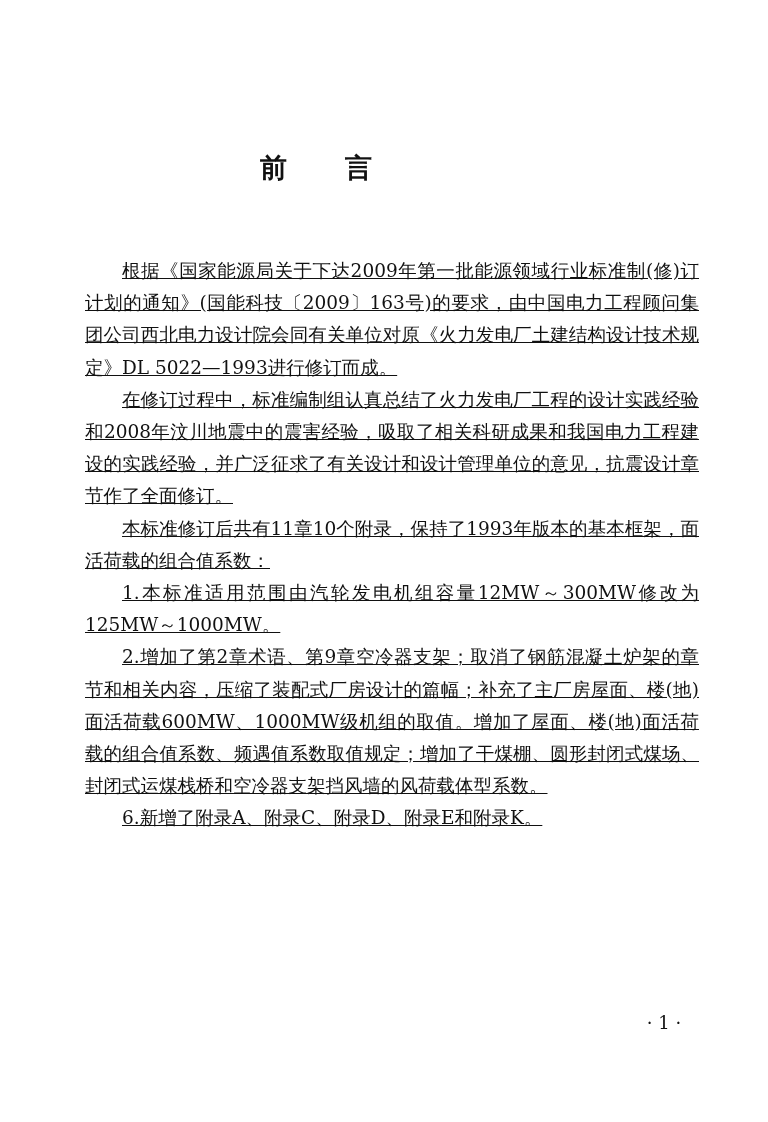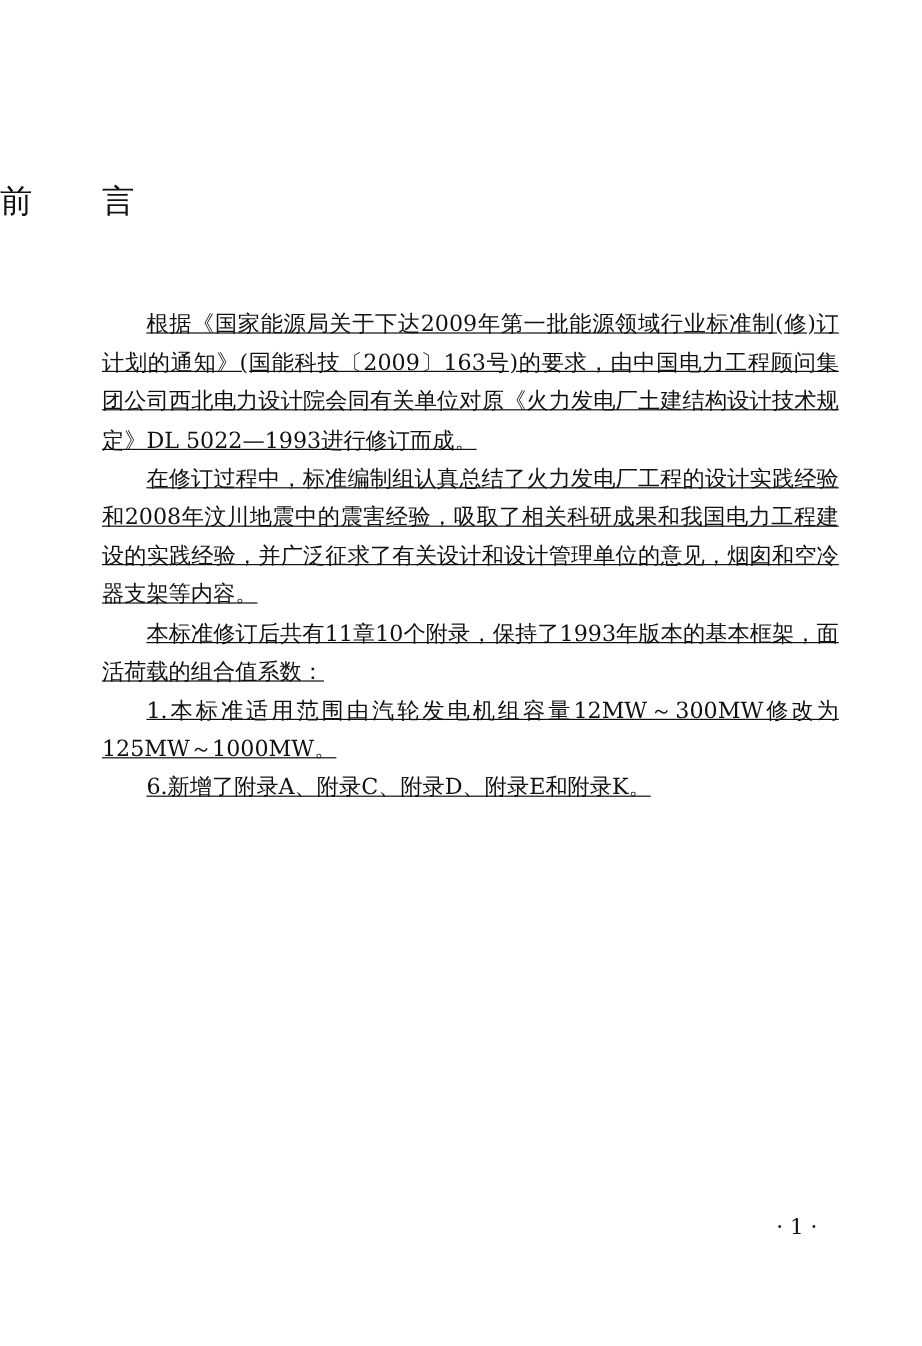--- a/index.html
+++ b/index.html
@@ -19,23 +19,23 @@
       position: absolute;
       left: 0; top: 0;
       width: 768px;
       height: 1122px;
     }
     .title {
       position: absolute;
       top: 150px;
       left: 0;
       width: 632px;
-      text-align: left;
+      text-align: center;
       font-family: "DejaVu Sans", "Liberation Sans", sans-serif;
-      font-weight: normal;
+      font-weight: bold;
       font-size: 27px;
       letter-spacing: 0;
     }
     .title span {
       display: inline-block;
     }
     .title .gap {
       width: 58px;
     }
     .body-text {
@@ -65,20 +65,21 @@
 </head>
 <body>
 
 <div class="page">
   <div class="title">
     <span>前</span><span class="gap"></span><span>言</span>
   </div>
 
   <div class="body-text">
     <p>根据《国家能源局关于下达2009年第一批能源领域行业标准制(修)订计划的通知》(国能科技〔2009〕163号)的要求，由中国电力工程顾问集团公司西北电力设计院会同有关单位对原《火力发电厂土建结构设计技术规定》DL 5022—1993进行修订而成。</p>
-    <p>在修订过程中，标准编制组认真总结了火力发电厂工程的设计实践经验和2008年汶川地震中的震害经验，吸取了相关科研成果和我国电力工程建设的实践经验，并广泛征求了有关设计和设计管理单位的意见，烟囱和空冷器支架等内容。</p>
+    <p>在修订过程中，标准编制组认真总结了火力发电厂工程的设计实践经验和2008年汶川地震中的震害经验，吸取了相关科研成果和我国电力工程建设的实践经验，并广泛征求了有关设计和设计管理单位的意见，抗震设计章节作了全面修订。</p>
     <p>本标准修订后共有11章10个附录，保持了1993年版本的基本框架，面活荷载的组合值系数：</p>
     <p>1.本标准适用范围由汽轮发电机组容量12MW～300MW修改为125MW～1000MW。</p>
+    <p>2.增加了第2章术语、第9章空冷器支架；取消了钢筋混凝土炉架的章节和相关内容，压缩了装配式厂房设计的篇幅；补充了主厂房屋面、楼(地)面活荷载600MW、1000MW级机组的取值。增加了屋面、楼(地)面活荷载的组合值系数、频遇值系数取值规定；增加了干煤棚、圆形封闭式煤场、封闭式运煤栈桥和空冷器支架挡风墙的风荷载体型系数。</p>
     <p>6.新增了附录A、附录C、附录D、附录E和附录K。</p>
   </div>
 
   <div class="page-number">· 1 ·</div>
 </div>
 
 </body></html>

